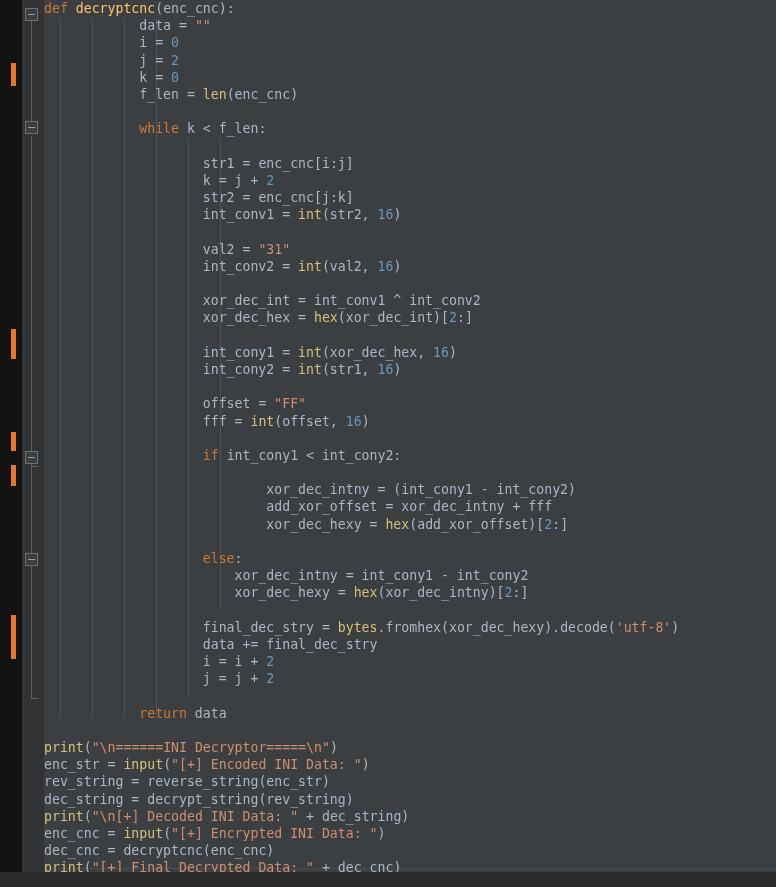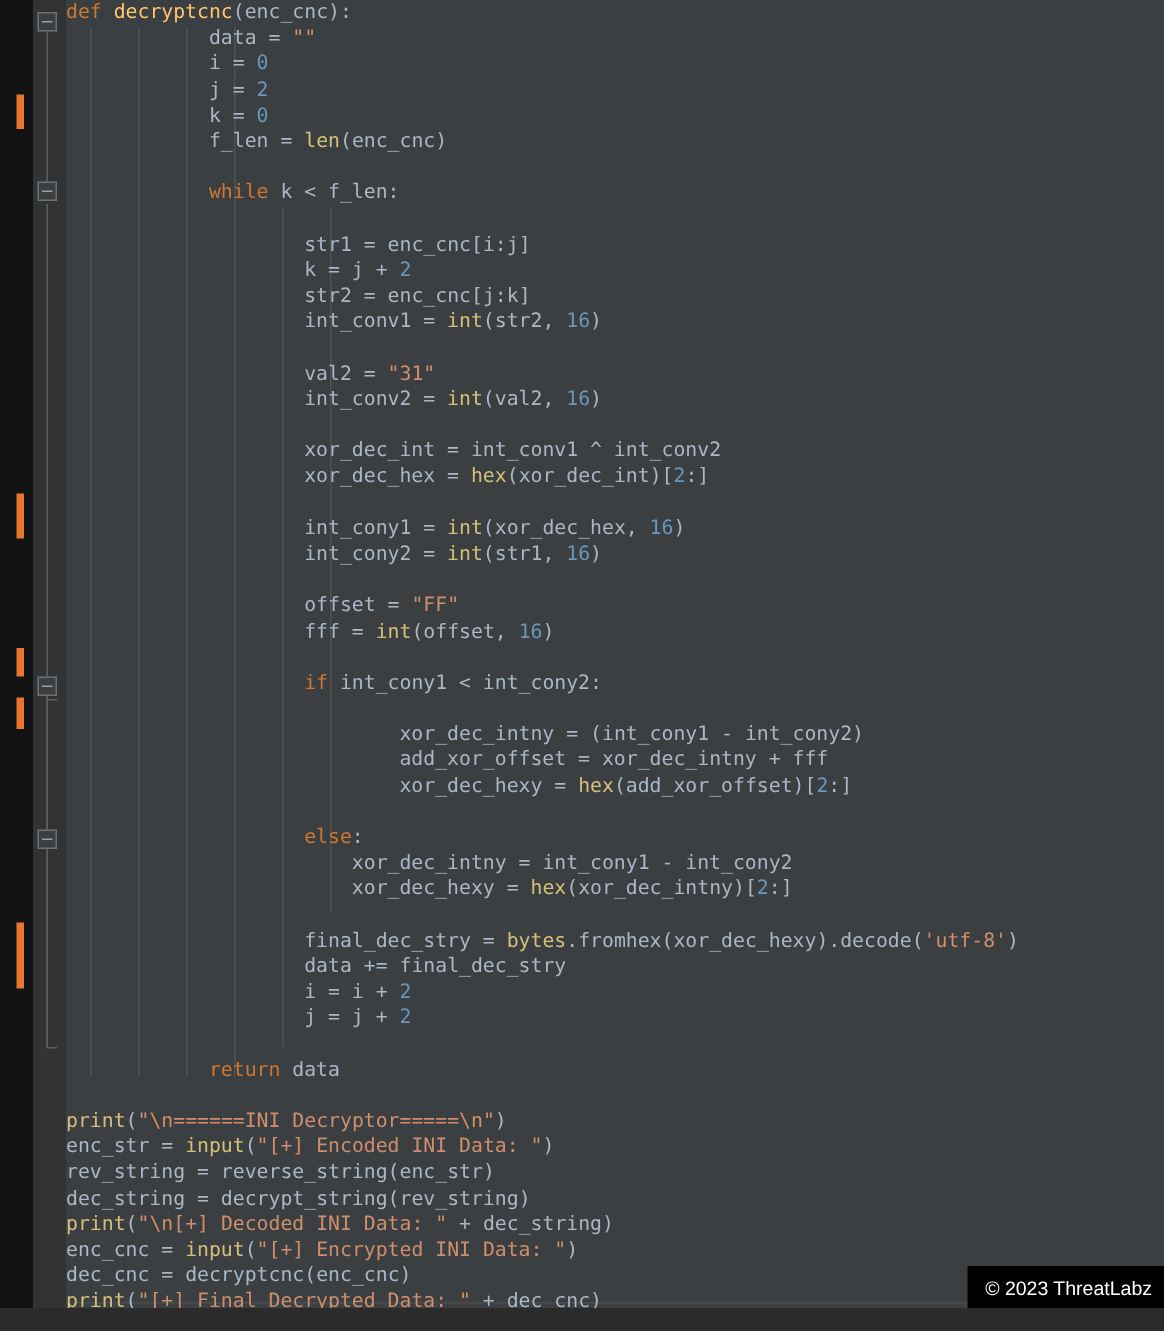--- a/index.html
+++ b/index.html
@@ -183,17 +183,14 @@
       <div class="fold-box" style="top: 8px;"></div>
       <div class="fold-box" style="top: 121px;"></div>
       <div class="fold-box" style="top: 451px;"></div>
       <div class="fold-box" style="top: 553px;"></div>
     </div>
 
   <div class="caret-line-hl" id="caret-line" style="top: 868px;"></div>
 
   <div id="code-lines"><div class="line"><span class="kw">def </span><span class="def">decryptcnc</span><span class="pl">(</span><span class="var">enc_cnc</span><span class="pl">):</span></div><div class="line"><span class="var">            data </span><span class="op">= </span><span class="str">""</span></div><div class="line"><span class="var">            i </span><span class="op">= </span><span class="num">0</span></div><div class="line"><span class="var">            j </span><span class="op">= </span><span class="num">2</span></div><div class="line"><span class="var">            k </span><span class="op">= </span><span class="num">0</span></div><div class="line"><span class="var">            f_len </span><span class="op">= </span><span class="bi">len</span><span class="pl">(</span><span class="var">enc_cnc</span><span class="pl">)</span></div><div class="line">&nbsp;</div><div class="line"><span class="var">            </span><span class="kw">while </span><span class="var">k &lt; f_len:</span></div><div class="line">&nbsp;</div><div class="line"><span class="var">                    str1 </span><span class="op">= </span><span class="var">enc_cnc</span><span class="pl">[</span><span class="var">i</span><span class="pl">:</span><span class="var">j</span><span class="pl">]</span></div><div class="line"><span class="var">                    k </span><span class="op">= </span><span class="var">j + </span><span class="num">2</span></div><div class="line"><span class="var">                    str2 </span><span class="op">= </span><span class="var">enc_cnc</span><span class="pl">[</span><span class="var">j</span><span class="pl">:</span><span class="var">k</span><span class="pl">]</span></div><div class="line"><span class="var">                    int_conv1 </span><span class="op">= </span><span class="bi">int</span><span class="pl">(</span><span class="var">str2, </span><span class="num">16</span><span class="pl">)</span></div><div class="line">&nbsp;</div><div class="line"><span class="var">                    val2 </span><span class="op">= </span><span class="str">"31"</span></div><div class="line"><span class="var">                    int_conv2 </span><span class="op">= </span><span class="bi">int</span><span class="pl">(</span><span class="var">val2, </span><span class="num">16</span><span class="pl">)</span></div><div class="line">&nbsp;</div><div class="line"><span class="var">                    xor_dec_int </span><span class="op">= </span><span class="var">int_conv1 ^ int_conv2</span></div><div class="line"><span class="var">                    xor_dec_hex </span><span class="op">= </span><span class="bi">hex</span><span class="pl">(</span><span class="var">xor_dec_int</span><span class="pl">)[</span><span class="num">2</span><span class="pl">:]</span></div><div class="line">&nbsp;</div><div class="line"><span class="var">                    int_cony1 </span><span class="op">= </span><span class="bi">int</span><span class="pl">(</span><span class="var">xor_dec_hex, </span><span class="num">16</span><span class="pl">)</span></div><div class="line"><span class="var">                    int_cony2 </span><span class="op">= </span><span class="bi">int</span><span class="pl">(</span><span class="var">str1, </span><span class="num">16</span><span class="pl">)</span></div><div class="line">&nbsp;</div><div class="line"><span class="var">                    offset </span><span class="op">= </span><span class="str">"FF"</span></div><div class="line"><span class="var">                    fff </span><span class="op">= </span><span class="bi">int</span><span class="pl">(</span><span class="var">offset, </span><span class="num">16</span><span class="pl">)</span></div><div class="line">&nbsp;</div><div class="line"><span class="var">                    </span><span class="kw">if </span><span class="var">int_cony1 &lt; int_cony2:</span></div><div class="line">&nbsp;</div><div class="line"><span class="var">                            xor_dec_intny </span><span class="op">= </span><span class="pl">(</span><span class="var">int_cony1 - int_cony2</span><span class="pl">)</span></div><div class="line"><span class="var">                            add_xor_offset </span><span class="op">= </span><span class="var">xor_dec_intny + fff</span></div><div class="line"><span class="var">                            xor_dec_hexy </span><span class="op">= </span><span class="bi">hex</span><span class="pl">(</span><span class="var">add_xor_offset</span><span class="pl">)[</span><span class="num">2</span><span class="pl">:]</span></div><div class="line">&nbsp;</div><div class="line"><span class="var">                    </span><span class="kw">else</span><span class="var">:</span></div><div class="line"><span class="var">                        xor_dec_intny </span><span class="op">= </span><span class="var">int_cony1 - int_cony2</span></div><div class="line"><span class="var">                        xor_dec_hexy </span><span class="op">= </span><span class="bi">hex</span><span class="pl">(</span><span class="var">xor_dec_intny</span><span class="pl">)[</span><span class="num">2</span><span class="pl">:]</span></div><div class="line">&nbsp;</div><div class="line"><span class="var">                    final_dec_stry </span><span class="op">= </span><span class="bi">bytes</span><span class="pl">.</span><span class="var">fromhex</span><span class="pl">(</span><span class="var">xor_dec_hexy</span><span class="pl">).</span><span class="var">decode</span><span class="pl">(</span><span class="str">'utf-8'</span><span class="pl">)</span></div><div class="line"><span class="var">                    data </span><span class="op">+= </span><span class="var">final_dec_stry</span></div><div class="line"><span class="var">                    i </span><span class="op">= </span><span class="var">i + </span><span class="num">2</span></div><div class="line"><span class="var">                    j </span><span class="op">= </span><span class="var">j + </span><span class="num">2</span></div><div class="line">&nbsp;</div><div class="line"><span class="var">            </span><span class="kw">return </span><span class="var">data</span></div><div class="line">&nbsp;</div><div class="line"><span class="bi">print</span><span class="pl">(</span><span class="str">"</span><span class="esc">\n</span><span class="str">======INI Decryptor=====</span><span class="esc">\n</span><span class="str">"</span><span class="pl">)</span></div><div class="line"><span class="var">enc_str </span><span class="op">= </span><span class="bi">input</span><span class="pl">(</span><span class="str">"[+] Encoded INI Data: "</span><span class="pl">)</span></div><div class="line"><span class="var">rev_string </span><span class="op">= </span><span class="var">reverse_string</span><span class="pl">(</span><span class="var">enc_str</span><span class="pl">)</span></div><div class="line"><span class="var">dec_string </span><span class="op">= </span><span class="var">decrypt_string</span><span class="pl">(</span><span class="var">rev_string</span><span class="pl">)</span></div><div class="line"><span class="bi">print</span><span class="pl">(</span><span class="str">"</span><span class="esc">\n</span><span class="str">[+] Decoded INI Data: "</span><span class="op"> + </span><span class="var">dec_string</span><span class="pl">)</span></div><div class="line"><span class="var">enc_cnc </span><span class="op">= </span><span class="bi">input</span><span class="pl">(</span><span class="str">"[+] Encrypted INI Data: "</span><span class="pl">)</span></div><div class="line"><span class="var">dec_cnc </span><span class="op">= </span><span class="var">decryptcnc</span><span class="pl">(</span><span class="var">enc_cnc</span><span class="pl">)</span></div><div class="line"><span class="bi">print</span><span class="pl">(</span><span class="str">"[+] Final Decrypted Data: "</span><span class="op"> + </span><span class="var">dec_cnc</span><span class="pl">)</span></div></div>
 
-  <div id="watermark">
-    <span>© 2023 ThreatLabz</span>
-  </div>
 
 </div>
 
 </body></html>

